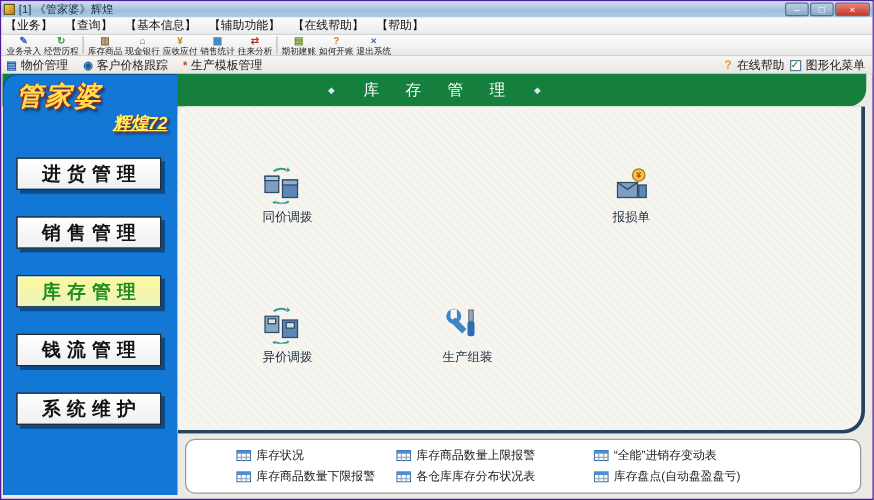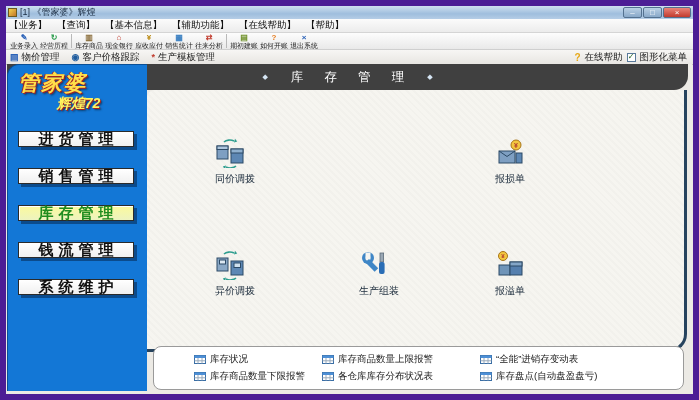--- a/index.html
+++ b/index.html
@@ -1,17 +1,17 @@
 <!DOCTYPE html>
 <html><head>
 <meta charset="utf-8">
 <style>
   * { margin:0; padding:0; box-sizing:border-box; }
   html,body { width:699px; height:400px; font-family:"Liberation Sans", sans-serif; }
-  .window { position:relative; width:699px; height:400px; border:6px solid #4c1d95;
+  .window { position:relative; width:699px; height:400px; border:1px solid #4c1d95;
             background:#ece9e4; overflow:hidden; }
 
   
   .titlebar { height:13px; display:flex; align-items:center; padding:0 2px;
               background:linear-gradient(#cfe0f0,#9fbedd 60%,#b5cde6); font-size:9px; color:#1a2c42; }
   .app-icon { width:9px; height:9px; margin-right:3px;
               background:linear-gradient(135deg,#f5d34c,#c2762a); border:1px solid #6b5a1e; }
   .title-text { white-space:nowrap; }
   .win-controls { margin-left:auto; display:flex; gap:1px; }
   .win-btn { width:19px; height:11px; font-size:8px; line-height:10px; text-align:center;
@@ -39,36 +39,36 @@
               font-size:9.5px; color:#222; }
   .tb2-btn { display:flex; align-items:center; gap:3px; cursor:default; white-space:nowrap; }
   .tb2-icn { font-size:9px; font-weight:bold; }
   .tb2-right { margin-left:auto; display:flex; align-items:center; gap:4px; }
   .help-q { color:#e6a817; font-weight:bold; font-size:10px; }
   .cb { width:9px; height:9px; border:1px solid #5a7a9a; background:#fff; display:inline-flex;
         align-items:center; justify-content:center; font-size:8px; line-height:8px; color:#1a5c1a; }
 
   
   .main { position:absolute; top:58px; left:1px; right:1px; bottom:1px; background:#eceae5; }
-  .blue-header { position:absolute; top:0; left:0; right:4px; height:26px; background:#404040;
+  .blue-header { position:absolute; top:0; left:0; right:4px; height:26px; background:#15803d;
                  border-radius:0 0 14px 0; display:flex; align-items:center; justify-content:center;
                  gap:14px; color:#fff; }
   .hdr-title { font-family:"Liberation Serif", serif; font-size:12.5px; letter-spacing:9px;
                text-indent:9px; white-space:nowrap; }
   .diamond { font-size:7px; color:#d6e6f5; }
 
   
   .sidebar { position:absolute; top:0; left:0; width:140px; bottom:2px; background:#1377d6;
              border-radius:12px 0 0 0; border-top:1px solid #0a4f96; border-left:1px solid #0a4f96; }
   .brand { margin:7px 8px 0 10px; font-style:italic; font-weight:bold; line-height:1; }
   .brand-1 { font-size:21px; color:#ffe04a; letter-spacing:2px;
              text-shadow:1px 1px 0 #a32121, -1px 0 0 #a32121, 2px 2px 2px rgba(0,0,0,.5); }
-  .brand-2 { font-size:14px; color:#fff45e; text-align:center; margin-top:3px;
-             text-shadow:1px 1px 0 #a32121, 2px 2px 2px rgba(0,0,0,.5); }
-  .side-btn { width:116px; height:16px; margin:21px 0 0 10px; display:flex; align-items:center;
+  .brand-2 { font-size:14px; color:#fff45e; text-align:right; margin-top:3px;
+             text-shadow:1px 1px 0 #a32121, 2px 2px 2px rgba(0,0,0,.5);text-decoration:underline; }
+  .side-btn { width:116px; height:26px; margin:21px 0 0 10px; display:flex; align-items:center;
               justify-content:center; background:linear-gradient(#ffffff,#f0f0f0);
               border:1px solid #2a2a2a; box-shadow:3px 3px 0 rgba(5,40,80,.55), inset 1px 1px 0 #fff;
               font-family:Liberation Serif, serif; font-weight:bold; font-size:15px;
               letter-spacing:5px; text-indent:5px; color:#111; cursor:pointer; }
   .side-btn:first-of-type { margin-top:6px; }
   .side-btn.active { background:linear-gradient(#fbf99c,#edf3bf); color:#1f8c1f; }
 
   
   .panel { position:absolute; left:140px; top:26px; right:5px; height:262px;
            background:#f6f5f0; border-right:3px solid #26435e; border-bottom:3px solid #26435e;
@@ -245,30 +245,20 @@
           <circle cx="9" cy="8" r="6" fill="#3f86c6"></circle>
           <circle cx="9" cy="8" r="2.6" fill="#f6f5f1"></circle>
           <rect x="6.5" y="2.5" width="5" height="5" fill="#f6f5f1"></rect>
           <rect x="10" y="9" width="13" height="5" transform="rotate(45 10 9)" fill="#3f86c6"></rect>
           <rect x="21" y="3" width="3.6" height="9" fill="#9aa7b4" stroke="#5c6b79" stroke-width="0.8"></rect>
           <rect x="20" y="12" width="5.6" height="12" rx="2" fill="#2a6db5"></rect>
         </svg>
         <span class="mod-label">生产组装</span>
       </div>
 
-      <div class="mod" style="left:363px; top:160px;">
-        <svg width="30" height="30" viewBox="0 0 30 30">
-          <circle cx="8" cy="6" r="4.5" fill="#f3c63f" stroke="#a8761a"></circle>
-          <text x="8" y="8.4" font-size="6" text-anchor="middle" fill="#b03a2e" font-weight="bold">¥</text>
-          <rect x="4" y="15" width="11" height="10" fill="#6f94b8" stroke="#2c4a66"></rect>
-          <rect x="15" y="12" width="12" height="13" fill="#557fae" stroke="#2c4a66"></rect>
-          <rect x="15" y="12" width="12" height="4" fill="#84a6c8" stroke="#2c4a66"></rect>
-        </svg>
-        <span class="mod-label">报溢单</span>
-      </div>
 
     </div>
 
     <div class="footer-box">
       <span class="flink">
         <svg width="12" height="9" viewBox="0 0 12 9">
             <rect x="0.5" y="0.5" width="11" height="8" fill="#fff" stroke="#3a6ea5"></rect>
             <rect x="0.5" y="0.5" width="11" height="2.5" fill="#4d8fd6"></rect>
             <line x1="4" y1="3" x2="4" y2="8.5" stroke="#9ab"></line>
             <line x1="8" y1="3" x2="8" y2="8.5" stroke="#9ab"></line>

